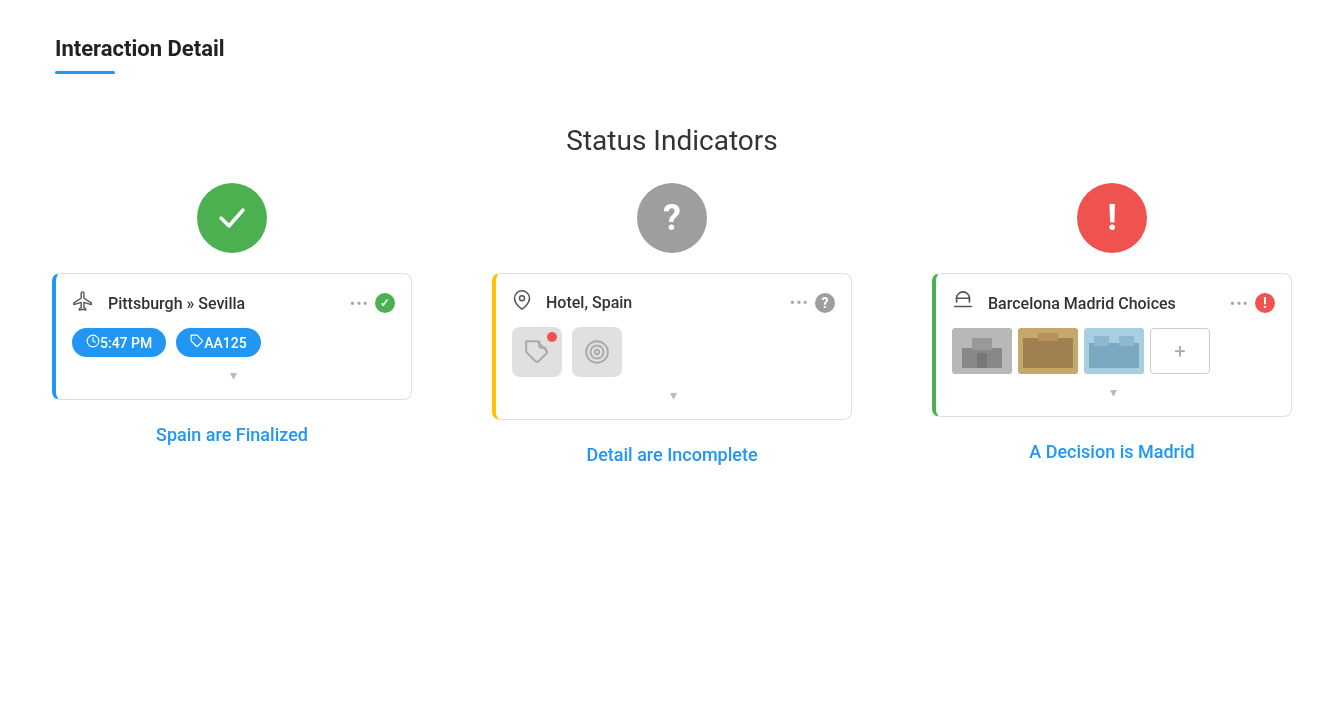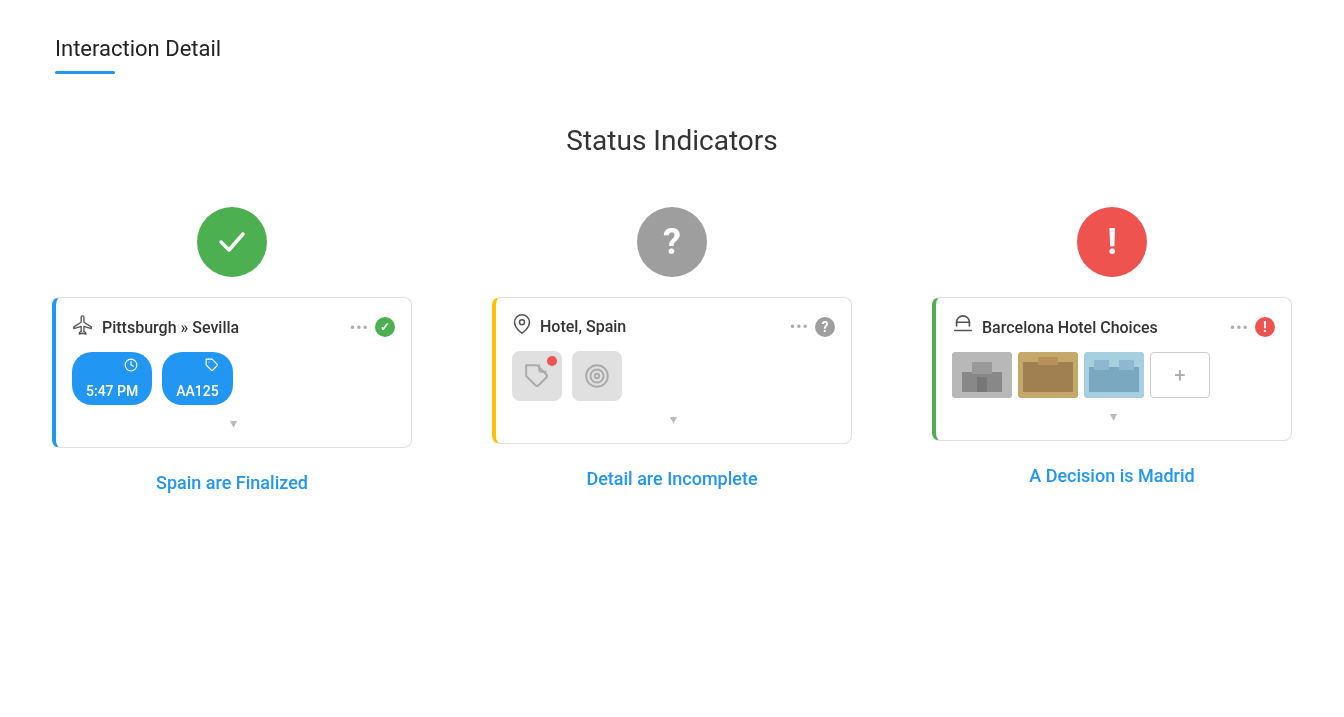--- a/index.html
+++ b/index.html
@@ -10,21 +10,21 @@
       width: 1344px;
       min-height: 717px;
     }
 
     .page-header {
       padding: 36px 55px 0;
     }
 
     .page-title {
       font-size: 22px;
-      font-weight: 400;
+      font-weight: 700;
       color: #222;
       margin-bottom: 10px;
     }
 
     .title-underline {
       width: 60px;
       height: 3px;
       background: #2196F3;
       border-radius: 2px;
     }
@@ -33,21 +33,21 @@
       display: flex;
       flex-direction: column;
       align-items: center;
       padding-top: 50px;
     }
 
     .section-title {
       font-size: 28px;
       font-weight: 400;
       color: #333;
-      margin-bottom: 50px;
+      margin-bottom: 26px;
     }
 
     .indicators-row {
       display: flex;
       gap: 80px;
       align-items: flex-start;
       justify-content: center;
     }
 
     .indicator-column {
@@ -94,21 +94,21 @@
     .card-header {
       display: flex;
       align-items: center;
       justify-content: space-between;
       margin-bottom: 12px;
     }
 
     .card-title-row {
       display: flex;
       align-items: center;
-      gap: 8px;
+      gap: 14px;
     }
 
     .card-title {
       font-size: 16px;
       font-weight: 500;
       color: #333;
     }
 
     .card-menu {
       display: flex;
@@ -138,28 +138,27 @@
     .badge-gray { background: #9E9E9E; }
     .badge-red { background: #EF5350; }
 
     .card-tags {
       display: flex;
       gap: 10px;
     }
 
     .tag {
       display: flex;
-      align-items: flex-end;
-      gap: 8px;
+      align-items: center;
+      gap: 0;
       padding: 6px 14px;
       border-radius: 20px;
       font-size: 14px;
       font-weight: 500;
       color: white;
-      flex-direction: column;
     }
 
     .tag.blue { background: #2196F3; }
 
     .card-bottom {
       display: flex;
       justify-content: center;
       margin-top: 10px;
     }
 
@@ -363,21 +362,21 @@
         <div class="card-header">
           <div class="card-title-row">
             <span class="hat-icon">
               <svg width="22" height="22" viewBox="0 0 24 24" fill="none" stroke="#555" stroke-width="1.8" stroke-linecap="round" stroke-linejoin="round">
                 <path d="M3 18h18"></path>
                   <path d="M12 2a7 7 0 0 1 7 7H5a7 7 0 0 1 7-7z"></path>
                   <path d="M5 9v4"></path>
                   <path d="M19 9v4"></path>
               </svg>
             </span>
-            <span class="card-title">Barcelona Hotel Choices</span>
+            <span class="card-title">Barcelona Madrid Choices</span>
           </div>
           <div class="card-menu">
             <span class="dots-icon">•••</span>
             <span class="status-badge badge-red" style="font-size:14px;">!</span>
           </div>
         </div>
         <div class="hotel-images-row">
           <div class="hotel-img hotel-img-1">
             <svg width="60" height="46" viewBox="0 0 60 46">
               <rect width="60" height="46" fill="#b8b8b8"></rect>

